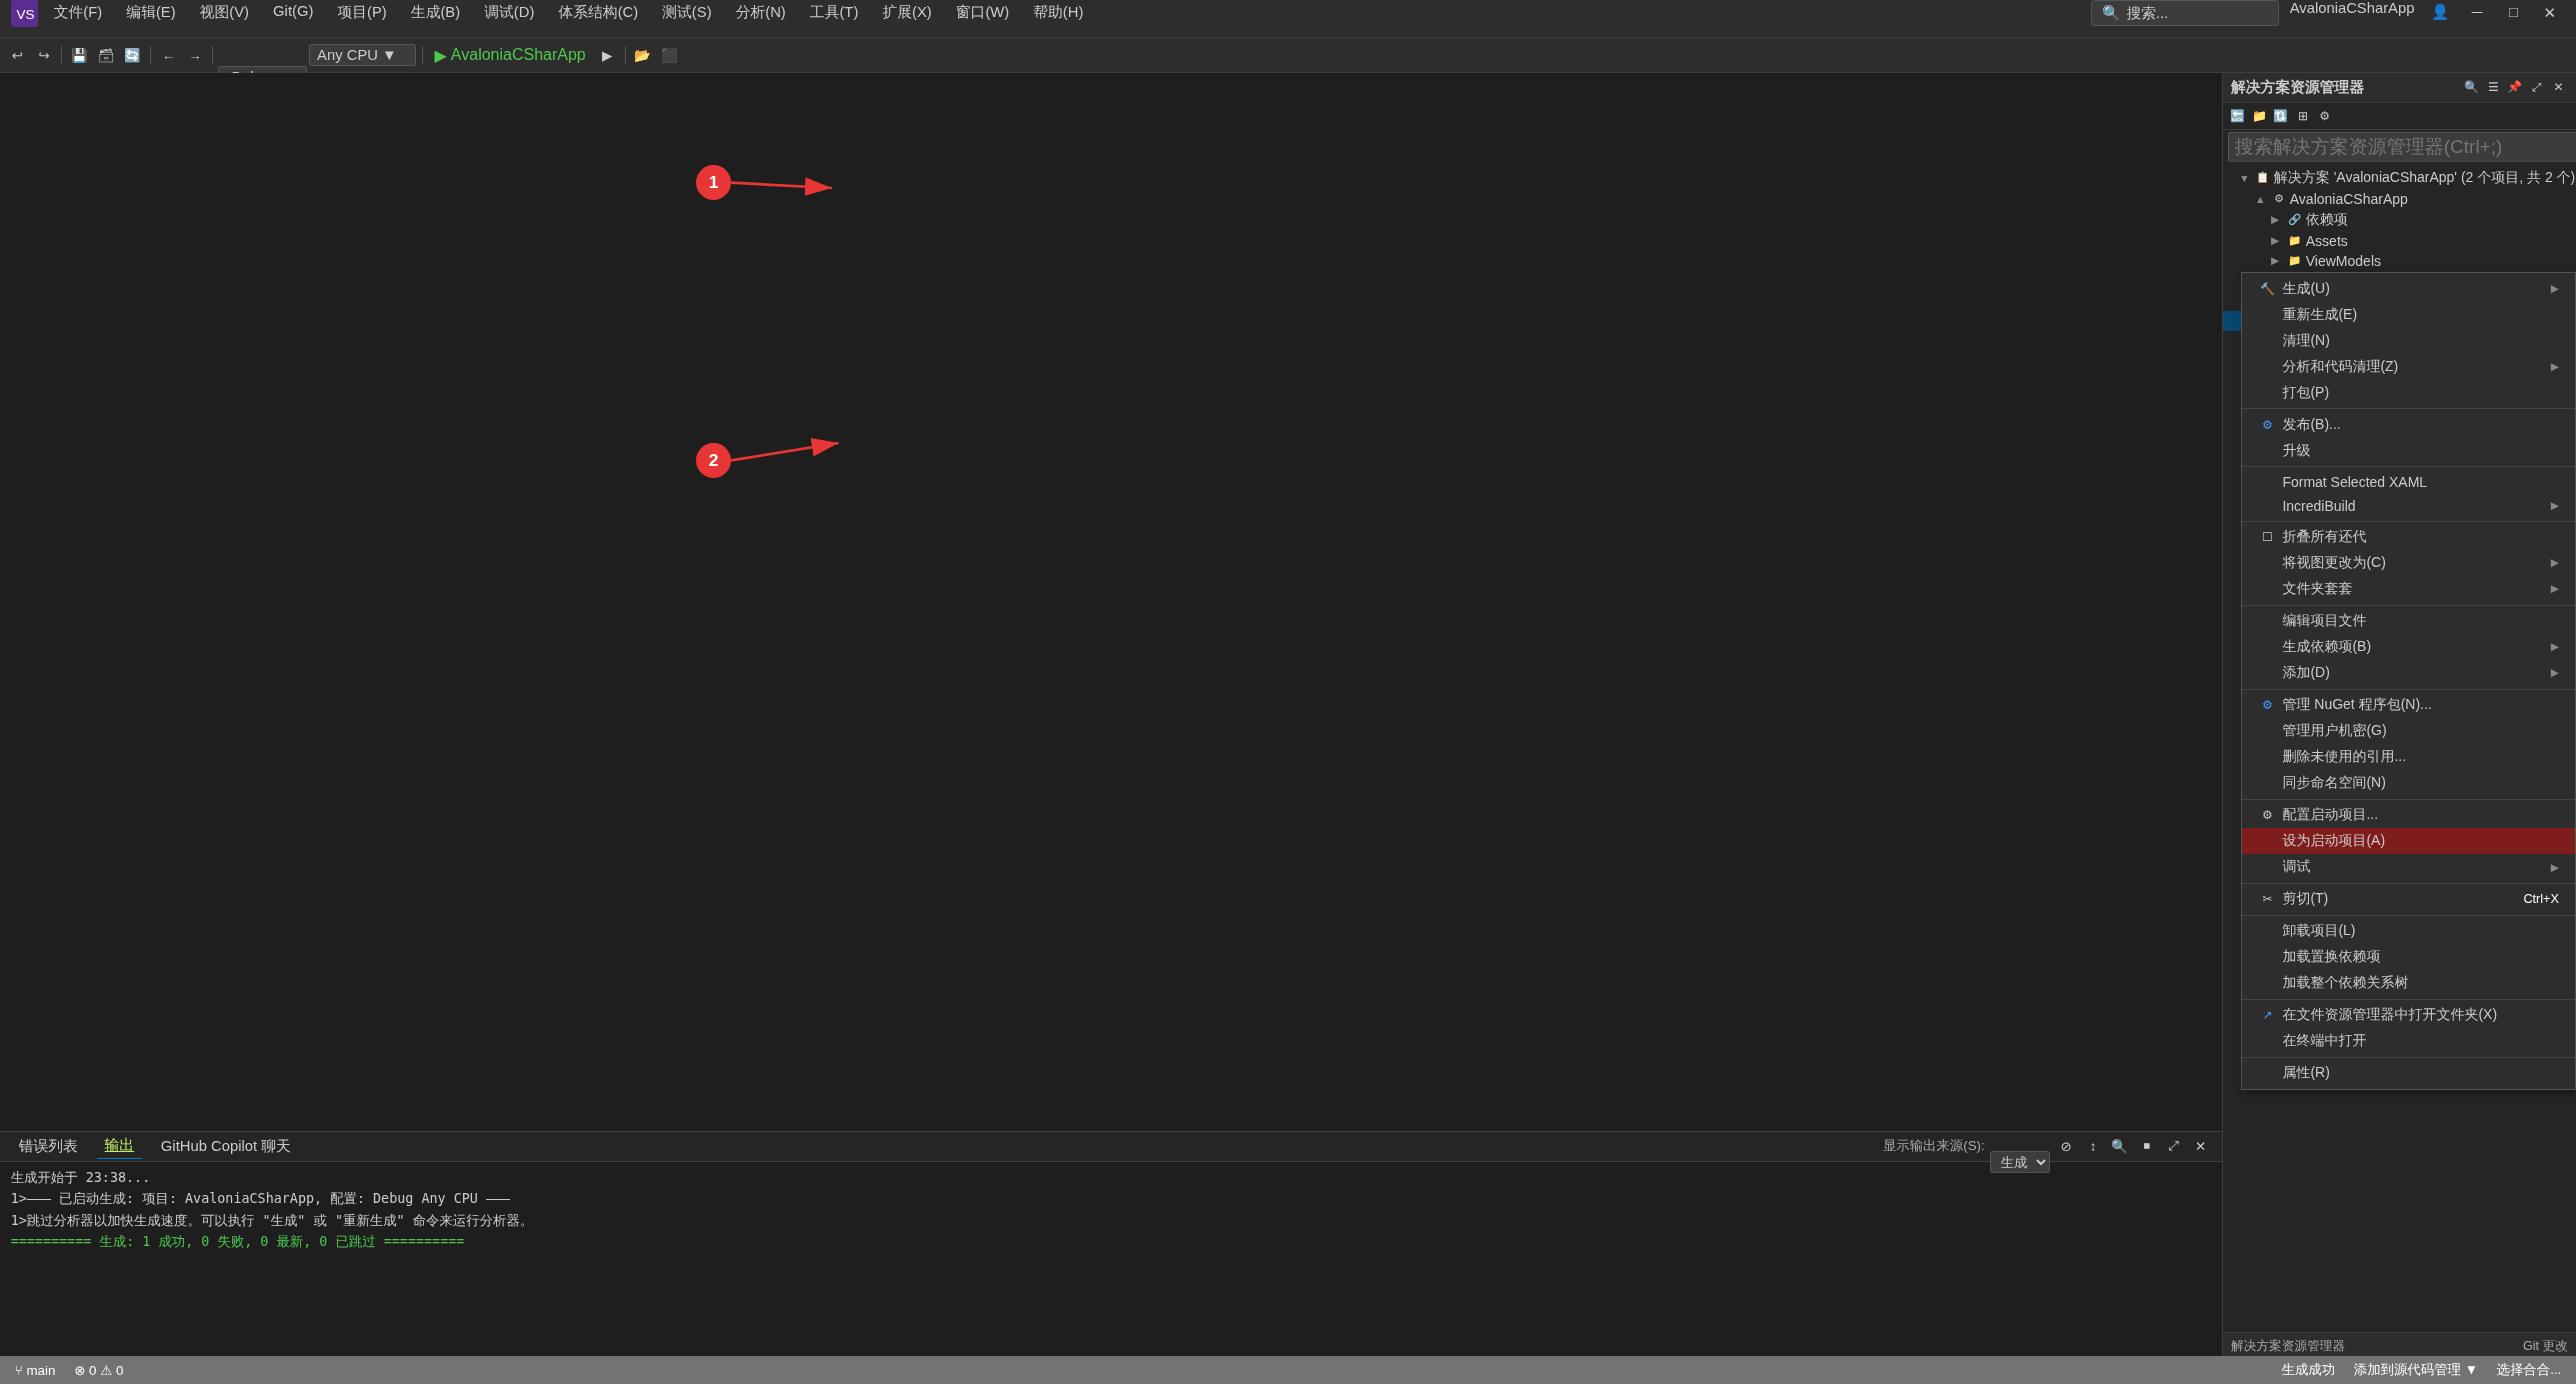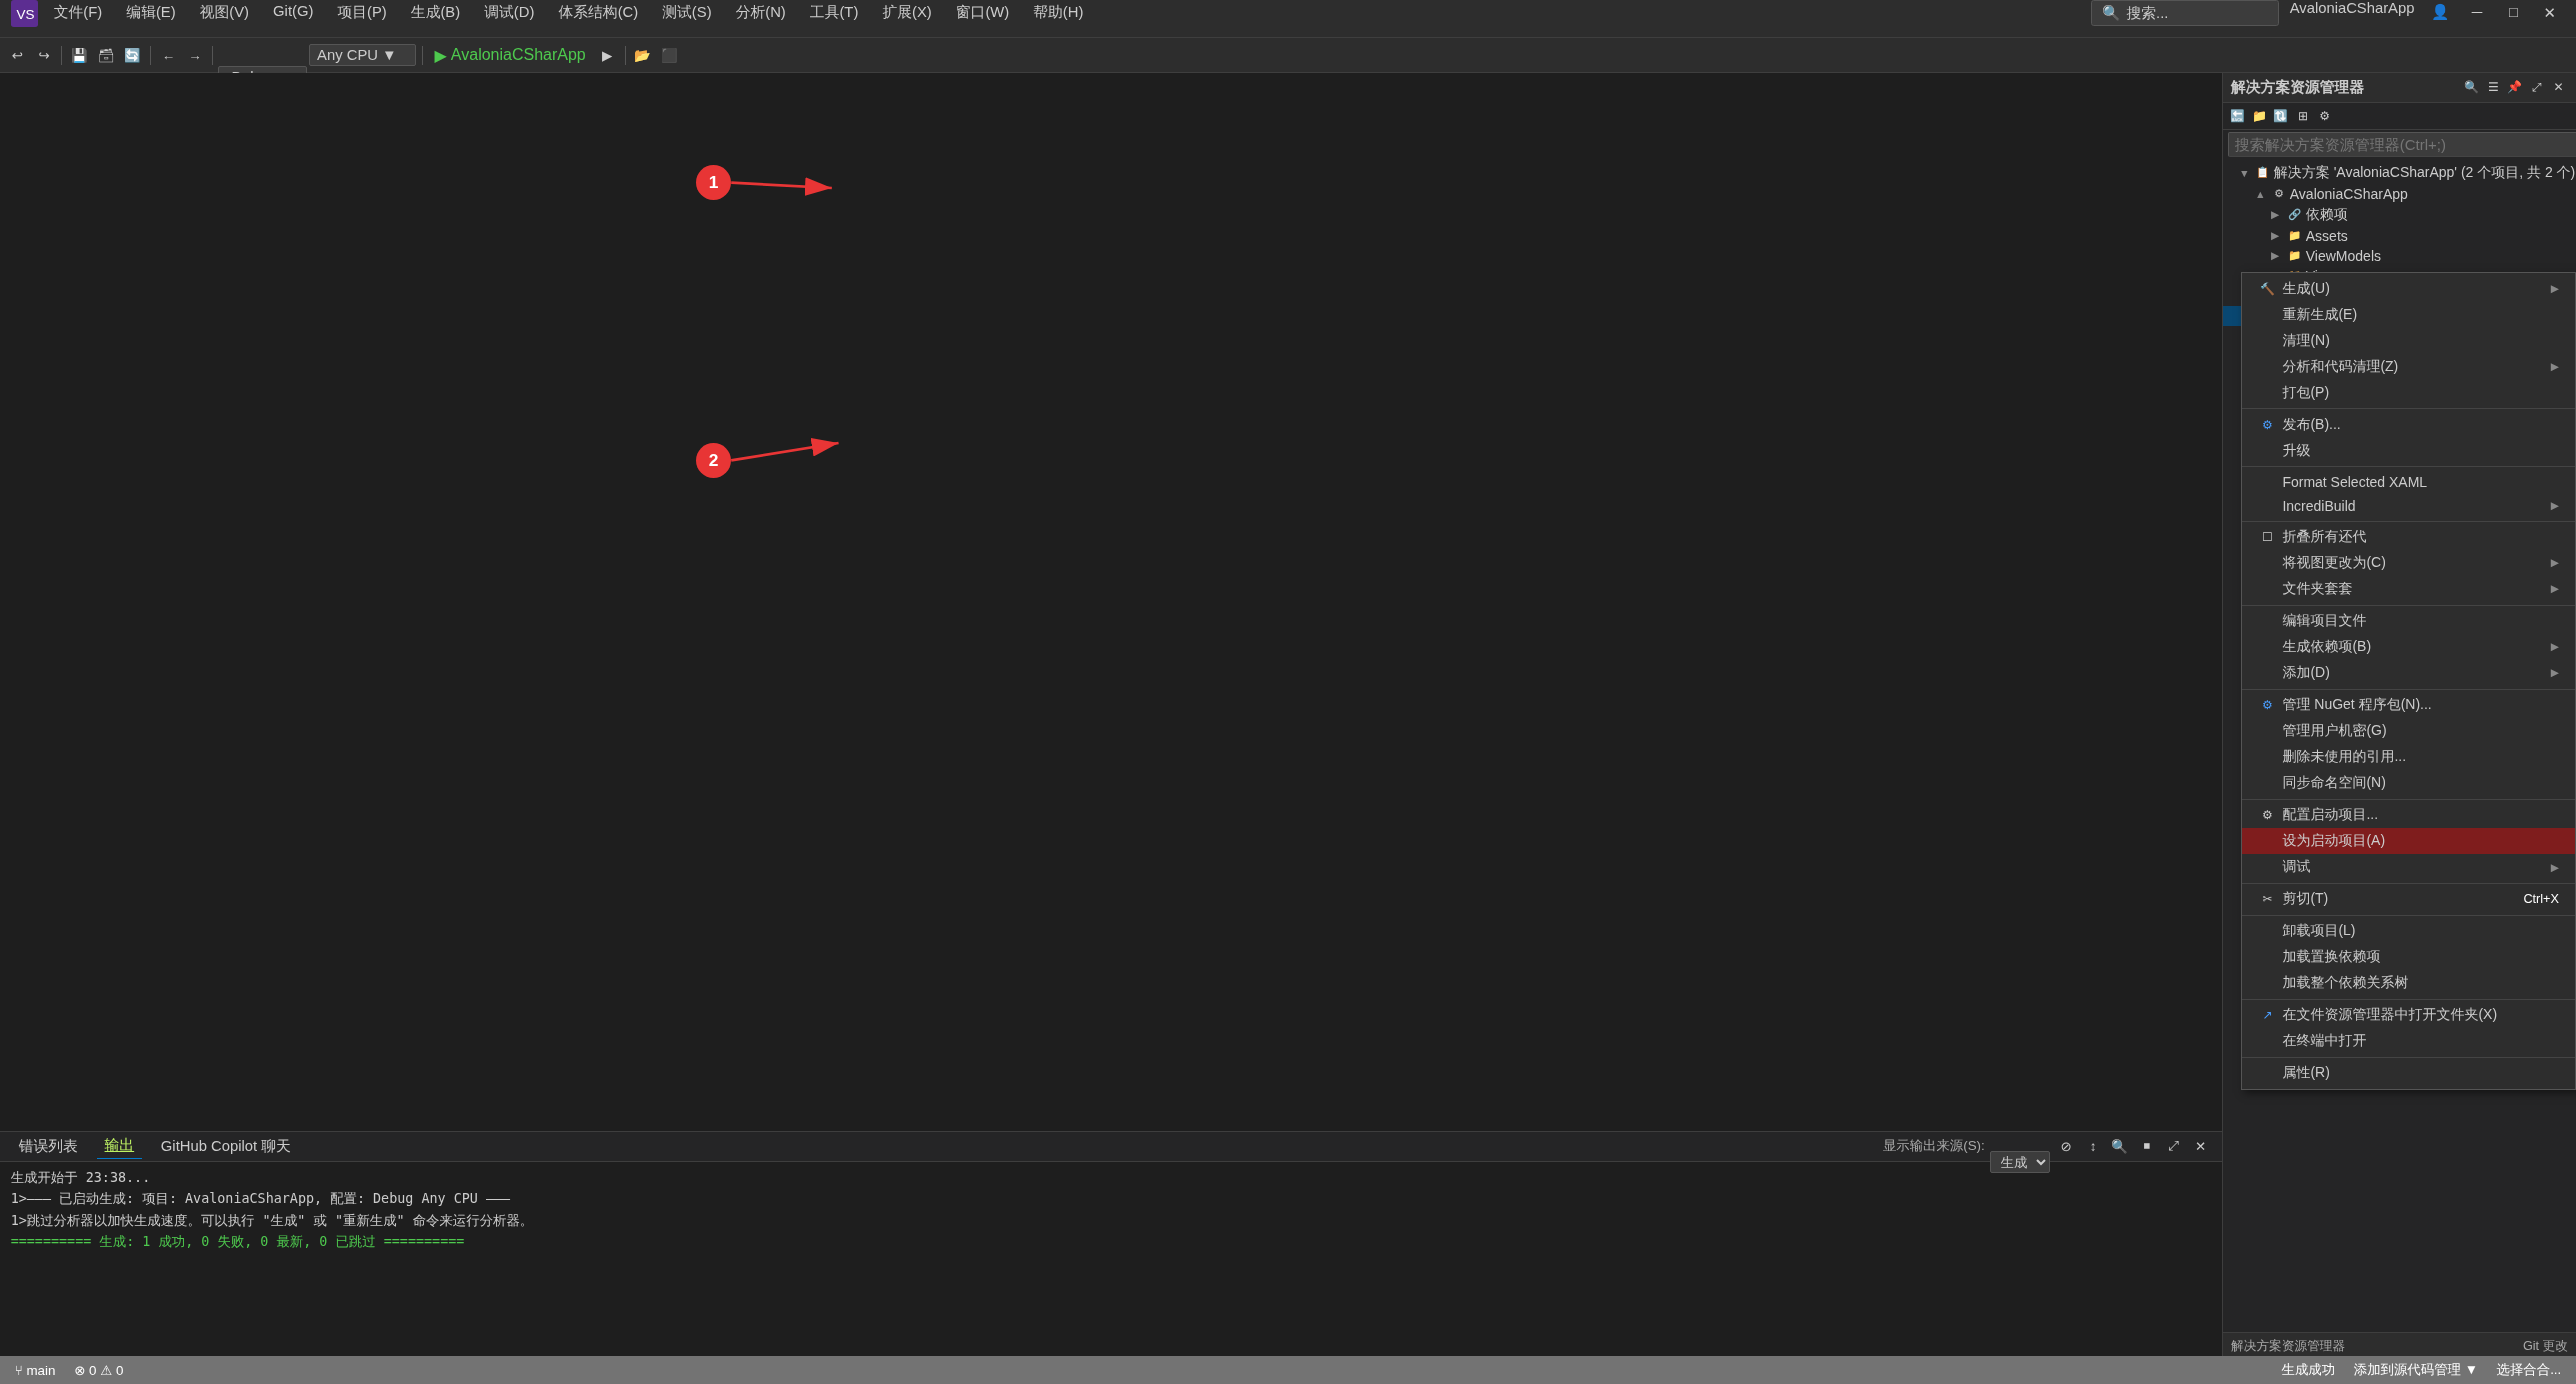--- a/index.html
+++ b/index.html
@@ -545,21 +545,21 @@
       </div>
     </div>
     <div class="se-toolbar">
       <div class="se-header-btn">🔙</div>
       <div class="se-header-btn">📁</div>
       <div class="se-header-btn">🔃</div>
       <div class="se-header-btn">⊞</div>
       <div class="se-header-btn">⚙</div>
     </div>
     <div class="se-search" style="padding:2.7px 5.4px;margin:2.7px 5.4px;border-bottom:0.7px solid #444;">
-      <input type="text" style="background: transparent; border: none; outline: none; color: #86efac; font-size: 15px; width: 100%;" placeholder="搜索解决方案资源管理器(Ctrl+;)">
+      <input type="text" style="background: transparent; border: none; outline: none; color: #86efac; font-size: 19px; width: 100%;" placeholder="搜索解决方案资源管理器(Ctrl+;)">
     </div>
     <div class="se-tree">
 
       <div class="se-item">
         <span class="se-indent"></span>
         <span class="se-chevron">▼</span>
         <span class="se-icon">📋</span>
         <span class="se-label">解决方案 'AvaloniaCSharApp' (2 个项目, 共 2 个)</span>
       </div>
       <div class="se-item">

